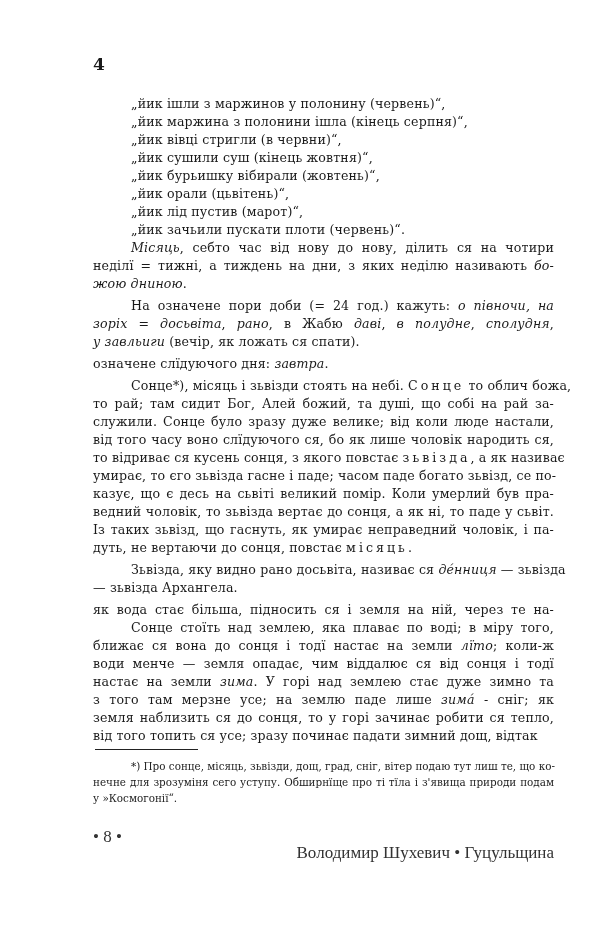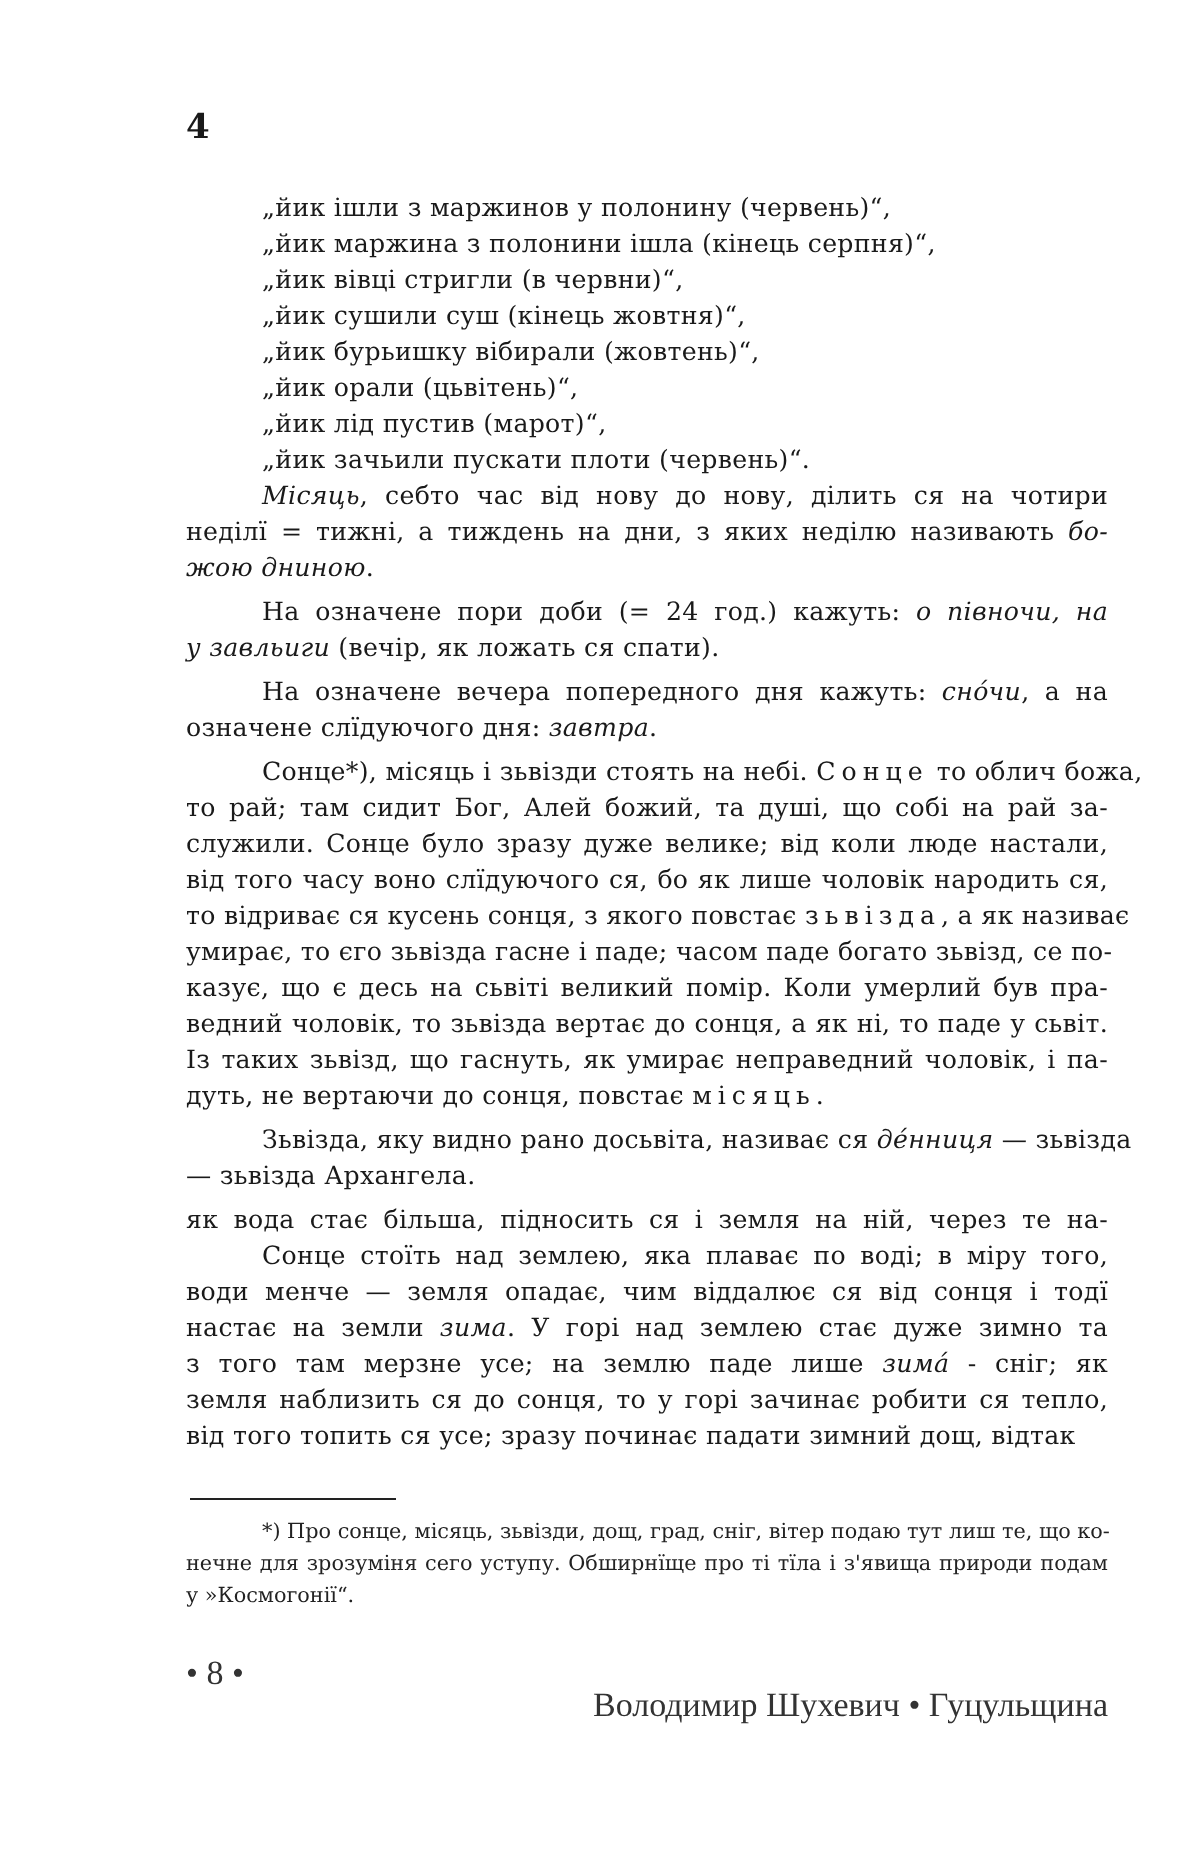--- a/index.html
+++ b/index.html
@@ -42,24 +42,24 @@
       <div class="line ql last">„йик зачьили пускати плоти (червень)“.</div>
     </div>
 
     <div>
         <div class="line indent"><span class="it">Місяць</span><span>, себто час від нову до нову, ділить ся на чотири</span></div>
         <div class="line"><span>неділї = тижні, а тиждень на дни, з яких неділю називають </span><span class="it">бо-</span></div>
         <div class="line last"><span class="it">жою днинoю</span><span>.</span></div>
       </div>
     <div class="para-gap">
         <div class="line indent"><span>На означене пори доби (= 24 год.) кажуть: </span><span class="it">о півночи, на</span></div>
+        <div class="line"><span class="it">зоріх = досьвіта</span><span>, </span><span class="it">рано</span><span>, в Жабю </span><span class="it">даві</span><span>, </span><span class="it">в полудне</span><span>, </span><span class="it">сполудня</span><span>,</span></div>
         <div class="line last"><span class="it">у завльиги</span><span> (вечір, як ложать ся спати).</span></div>
       </div>
     <div class="para-gap">
-        <div class="line indent"><span>На означене вечера попередного дня кажуть: </span><span class="it">снóчи</span><span>, а на</span></div>
         <div class="line last"><span>означене слїдуючого дня: </span><span class="it">завтра</span><span>.</span></div>
       </div>
     <div class="para-gap">
         <div class="line indent"><span>Сонце*), місяць і зьвізди стоять на небі. </span><span class="sp">Сонце</span><span> то облич божа,</span></div>
         <div class="line"><span>то рай; там сидит Бог, Алей божий, та душі, що собі на рай за-</span></div>
         <div class="line"><span>служили. Сонце було зразу дуже велике; від коли люде настали,</span></div>
         <div class="line"><span>від того часу воно слїдуючого ся, бо як лише чоловік народить ся,</span></div>
         <div class="line"><span>то відриває ся кусень сонця, з якого повстає </span><span class="sp">зьвізда</span><span>, а як називає</span></div>
         <div class="line"><span>умирає, то єго зьвізда гасне і паде; часом паде богато зьвізд, се по-</span></div>
         <div class="line"><span>казує, що є десь на сьвіті великий помір. Коли умерлий був пра-</span></div>
@@ -67,20 +67,21 @@
         <div class="line"><span>Із таких зьвізд, що гаснуть, як умирає неправедний чоловік, і па-</span></div>
         <div class="line last"><span>дуть, не вертаючи до сонця, повстає </span><span class="sp">місяць</span><span>.</span></div>
       </div>
     <div class="para-gap">
         <div class="line indent"><span>Зьвізда, яку видно рано досьвіта, називає ся </span><span class="it">дéнниця</span><span> — зьвізда</span></div>
         <div class="line last"><span>— зьвізда Архангела.</span></div>
       </div>
     <div class="para-gap">
         <div class="line"><span>як вода стає більша, підносить ся і земля на ній, через те на-</span></div>
         <div class="line indent"><span>Сонце стоїть над землею, яка плаває по воді; в міру того,</span></div>
+        <div class="line"><span>ближає ся вона до сонця і тодї настає на земли </span><span class="it">лїто</span><span>; коли-ж</span></div>
         <div class="line"><span>води менче — земля опадає, чим віддалює ся від сонця і тодї</span></div>
         <div class="line"><span>настає на земли </span><span class="it">зима</span><span>. У горі над землею стає дуже зимно та</span></div>
         <div class="line"><span>з того там мерзне усе; на землю паде лише </span><span class="it">зимá</span><span> - сніг; як</span></div>
         <div class="line"><span>земля наблизить ся до сонця, то у горі зачинає робити ся тепло,</span></div>
         <div class="line last"><span>від того топить ся усе; зразу починає падати зимний дощ, відтак</span></div>
       </div>
   </div>
 
   <div class="rule"></div>
 

